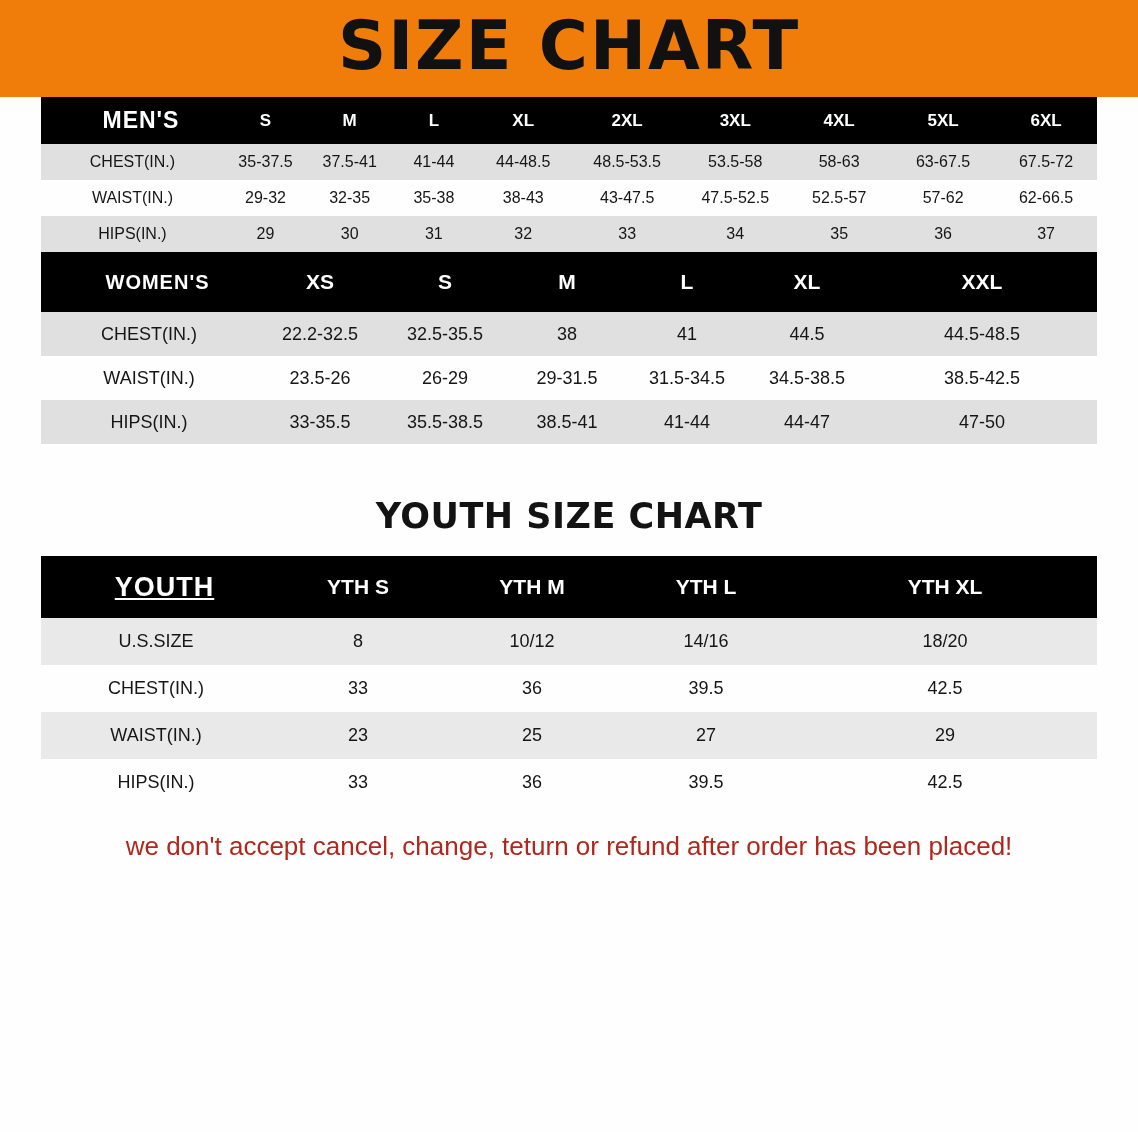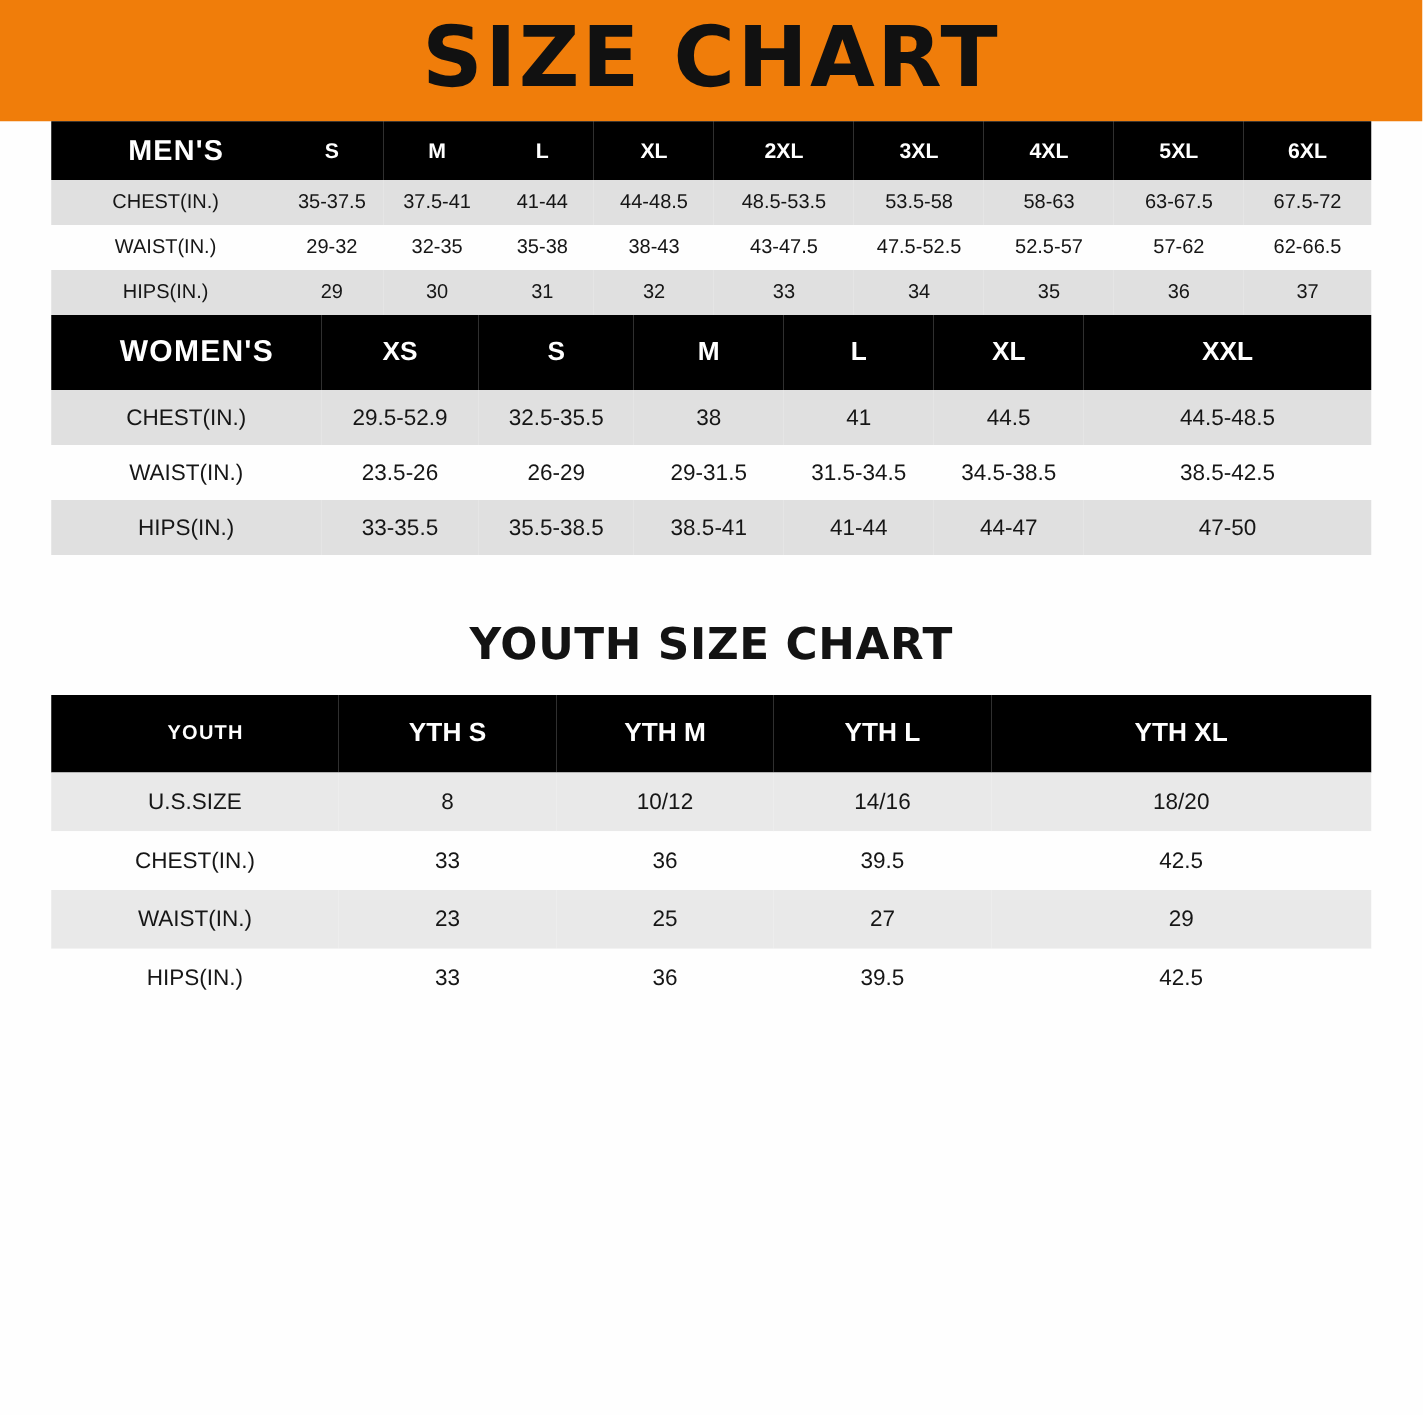--- a/index.html
+++ b/index.html
@@ -108,37 +108,37 @@
   .men-table tbody tr.shade td { background: #e0e0e0; }
   .men-table tbody tr.plain td { background: #fefefe; }
 
   
   .women-table { width: 1056px; }
   .women-table thead th {
     height: 58px;
     font-size: 21px;
     font-weight: bold;
   }
-  .women-table thead th.hdr-label { font-size: 24px; }
+  .women-table thead th.hdr-label { font-size: 20px; }
   .women-table tbody td {
     height: 42px;
     font-size: 18px;
     color: #161616;
   }
   .women-table tbody tr.shade td { background: #e0e0e0; }
   .women-table tbody tr.plain td { background: #fefefe; }
 
   
   .youth-table { width: 1056px; }
   .youth-table thead th {
     height: 60px;
     font-size: 21px;
     font-weight: bold;
   }
-  .youth-table thead th.hdr-label { font-size: 16px; }
+  .youth-table thead th.hdr-label { font-size: 27px; text-decoration: underline; }
   .youth-table tbody td {
     height: 45px;
     font-size: 18px;
     color: #161616;
     margin-left: 11px;
   }
   .youth-table tbody tr.shade td { background: #e9e9e9; }
   .youth-table tbody tr.plain td { background: #fefefe; }
 
   
@@ -247,21 +247,21 @@
         <th>S</th>
         <th>M</th>
         <th>L</th>
         <th>XL</th>
         <th>XXL</th>
       </tr>
     </thead>
     <tbody>
       <tr class="shade">
         <td class="row-label">CHEST(IN.)</td>
-        <td>29.5-52.9</td>
+        <td>22.2-32.5</td>
         <td>32.5-35.5</td>
         <td>38</td>
         <td>41</td>
         <td>44.5</td>
         <td>44.5-48.5</td>
       </tr>
       <tr class="plain">
         <td class="row-label">WAIST(IN.)</td>
         <td>23.5-26</td>
         <td>26-29</td>
@@ -326,15 +326,16 @@
         <td class="row-label">HIPS(IN.)</td>
         <td>33</td>
         <td>36</td>
         <td>39.5</td>
         <td>42.5</td>
       </tr>
     </tbody>
   </table>
 
   <div class="note">
+    <span class="note-line second">we don't accept cancel, change, teturn or refund after order has been placed!</span>
   </div>
 
 </div>
 
 </body></html>

